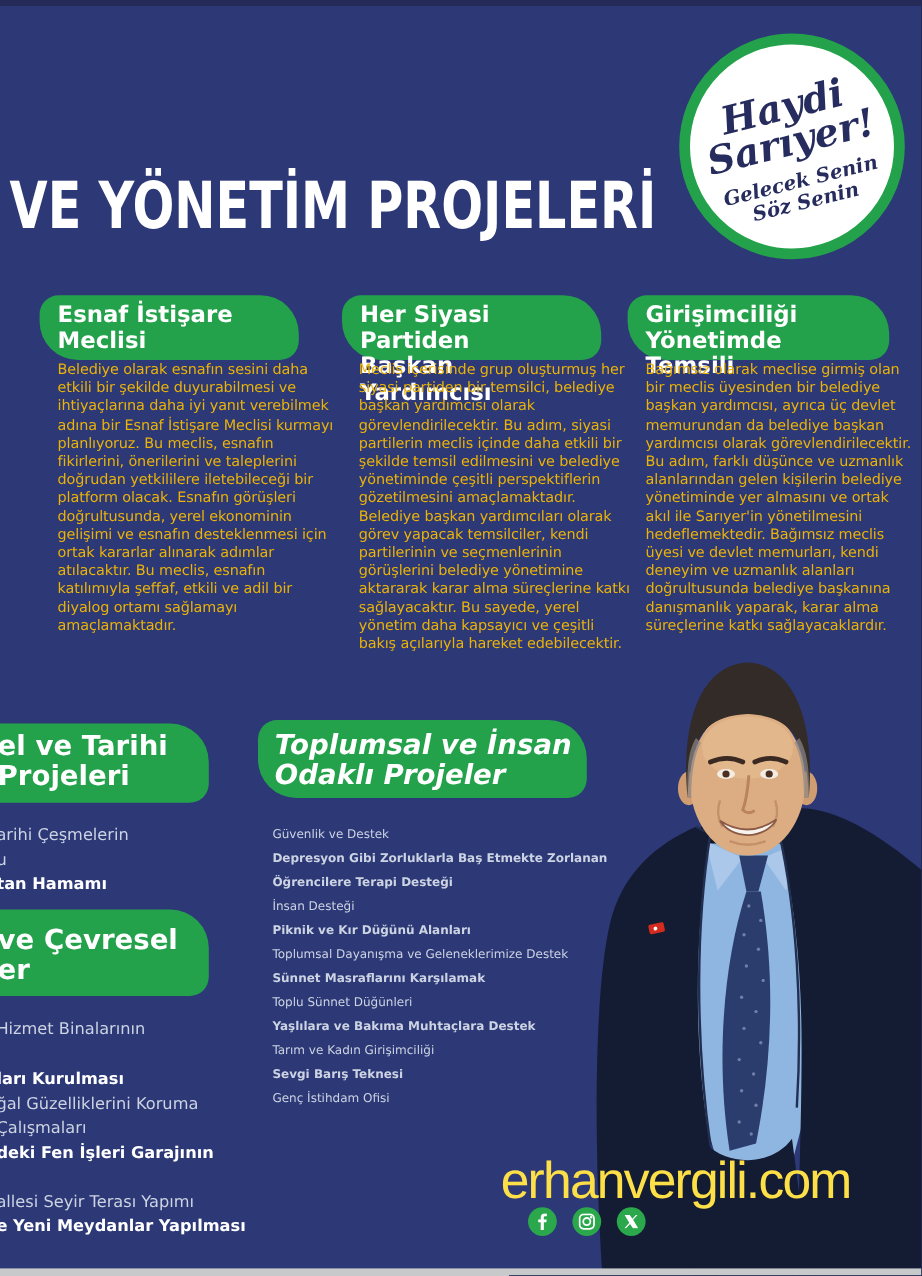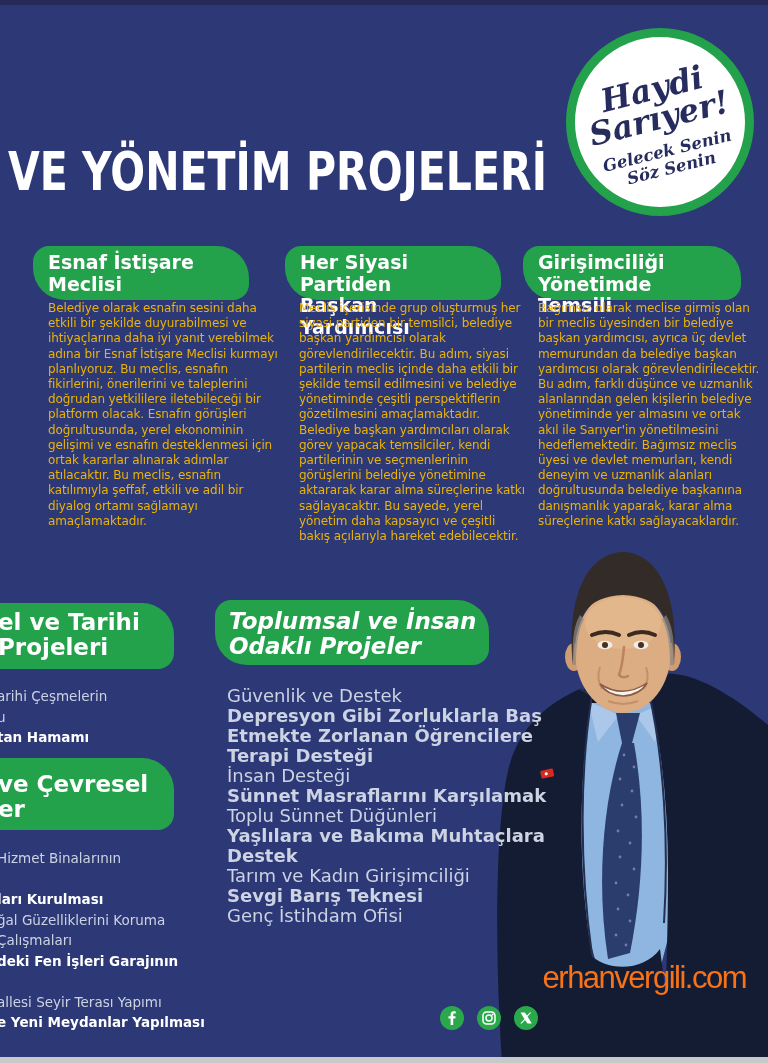--- a/index.html
+++ b/index.html
@@ -52,26 +52,26 @@
   .left-list{left:-3px;width:255px;z-index:2;}
   #left-list-top{top:686px;}
   #left-list-bottom{top:848px;}
   .left-list .li, #middle-list .li{
     color:#ccd3e2;font-size:13.5px;line-height:20.5px;min-height:20.5px;
   }
   .li.bold{color:#ffffff;font-weight:bold;}
   
   #middle-box{left:215px;top:600px;width:274px;height:65px;padding:9px 0 0 14px;font-style:italic;}
   #middle-list{left:227px;top:686px;width:320px;z-index:2;}
-  #middle-list .li{font-size:18px;line-height:20px;min-height:20px;}
+  #middle-list .li{font-size:10px;line-height:20px;min-height:20px;}
   
   #website{
-    left:380px;top:960px;width:366px;text-align:right;color:#f97316;
+    left:380px;top:960px;width:366px;text-align:center;color:#fde047;
     font-family:"Liberation Sans", sans-serif;
-    font-size:31px;font-weight:400;letter-spacing:-1.5px;z-index:5;white-space:nowrap;
+    font-size:43px;font-weight:400;letter-spacing:-1.5px;z-index:5;white-space:nowrap;
   }
   #social-row{
     left:440px;top:1006px;display:flex;align-items:center;z-index:5;
   }
   .social-icon{
     width:24px;height:24px;border-radius:50%;background:#2aa84b;
     margin-right:13px;display:flex;align-items:center;justify-content:center;
   }
   #handle{
     color:#ffffff;font-size:28px;font-weight:400;margin-left:4px;
@@ -218,20 +218,22 @@
     </div>
 
   <div id="middle-box" class="abs green-box big-box-title">
       <div class="line">Toplumsal ve İnsan</div>
       <div class="line">Odaklı Projeler</div>
     </div>
   <div id="middle-list" class="abs">
       <div class="li">Güvenlik ve Destek</div>
       <div class="li bold">Depresyon Gibi Zorluklarla Baş Etmekte Zorlanan Öğrencilere Terapi Desteği</div>
       <div class="li">İnsan Desteği</div>
+      <div class="li bold">Piknik ve Kır Düğünü Alanları</div>
+      <div class="li">Toplumsal Dayanışma ve Geleneklerimize Destek</div>
       <div class="li bold">Sünnet Masraflarını Karşılamak</div>
       <div class="li">Toplu Sünnet Düğünleri</div>
       <div class="li bold">Yaşlılara ve Bakıma Muhtaçlara Destek</div>
       <div class="li">Tarım ve Kadın Girişimciliği</div>
       <div class="li bold">Sevgi Barış Teknesi</div>
       <div class="li">Genç İstihdam Ofisi</div>
     </div>
 
   <div id="website" class="abs">erhanvergili.com</div>
 

